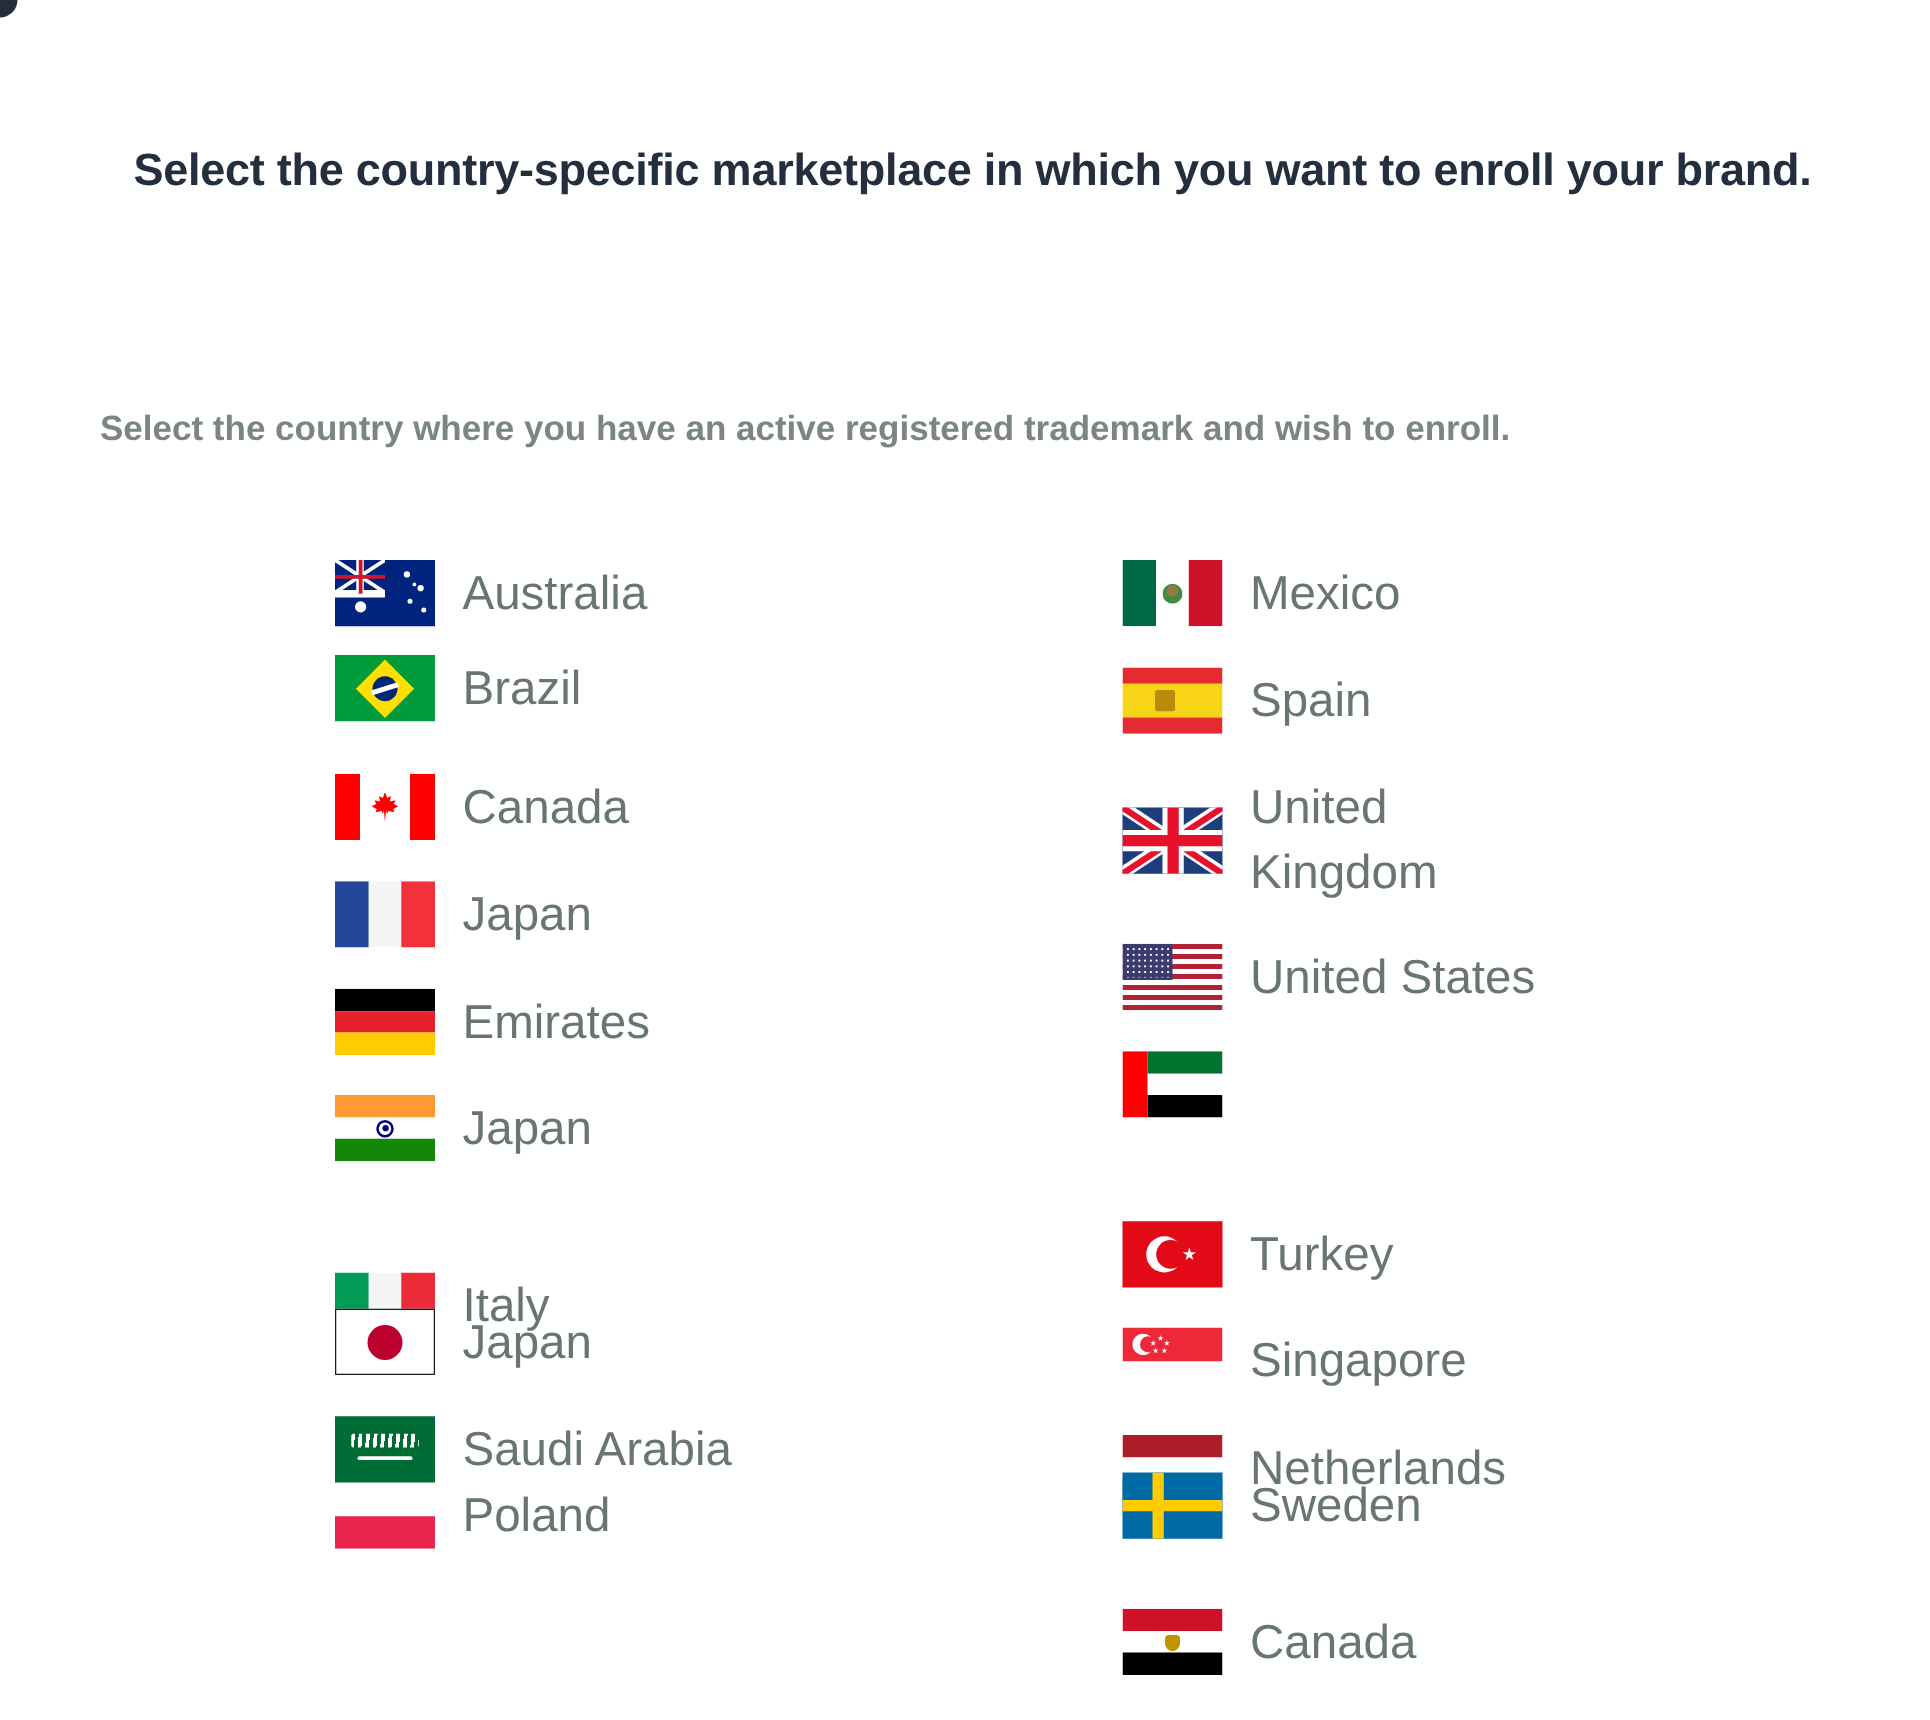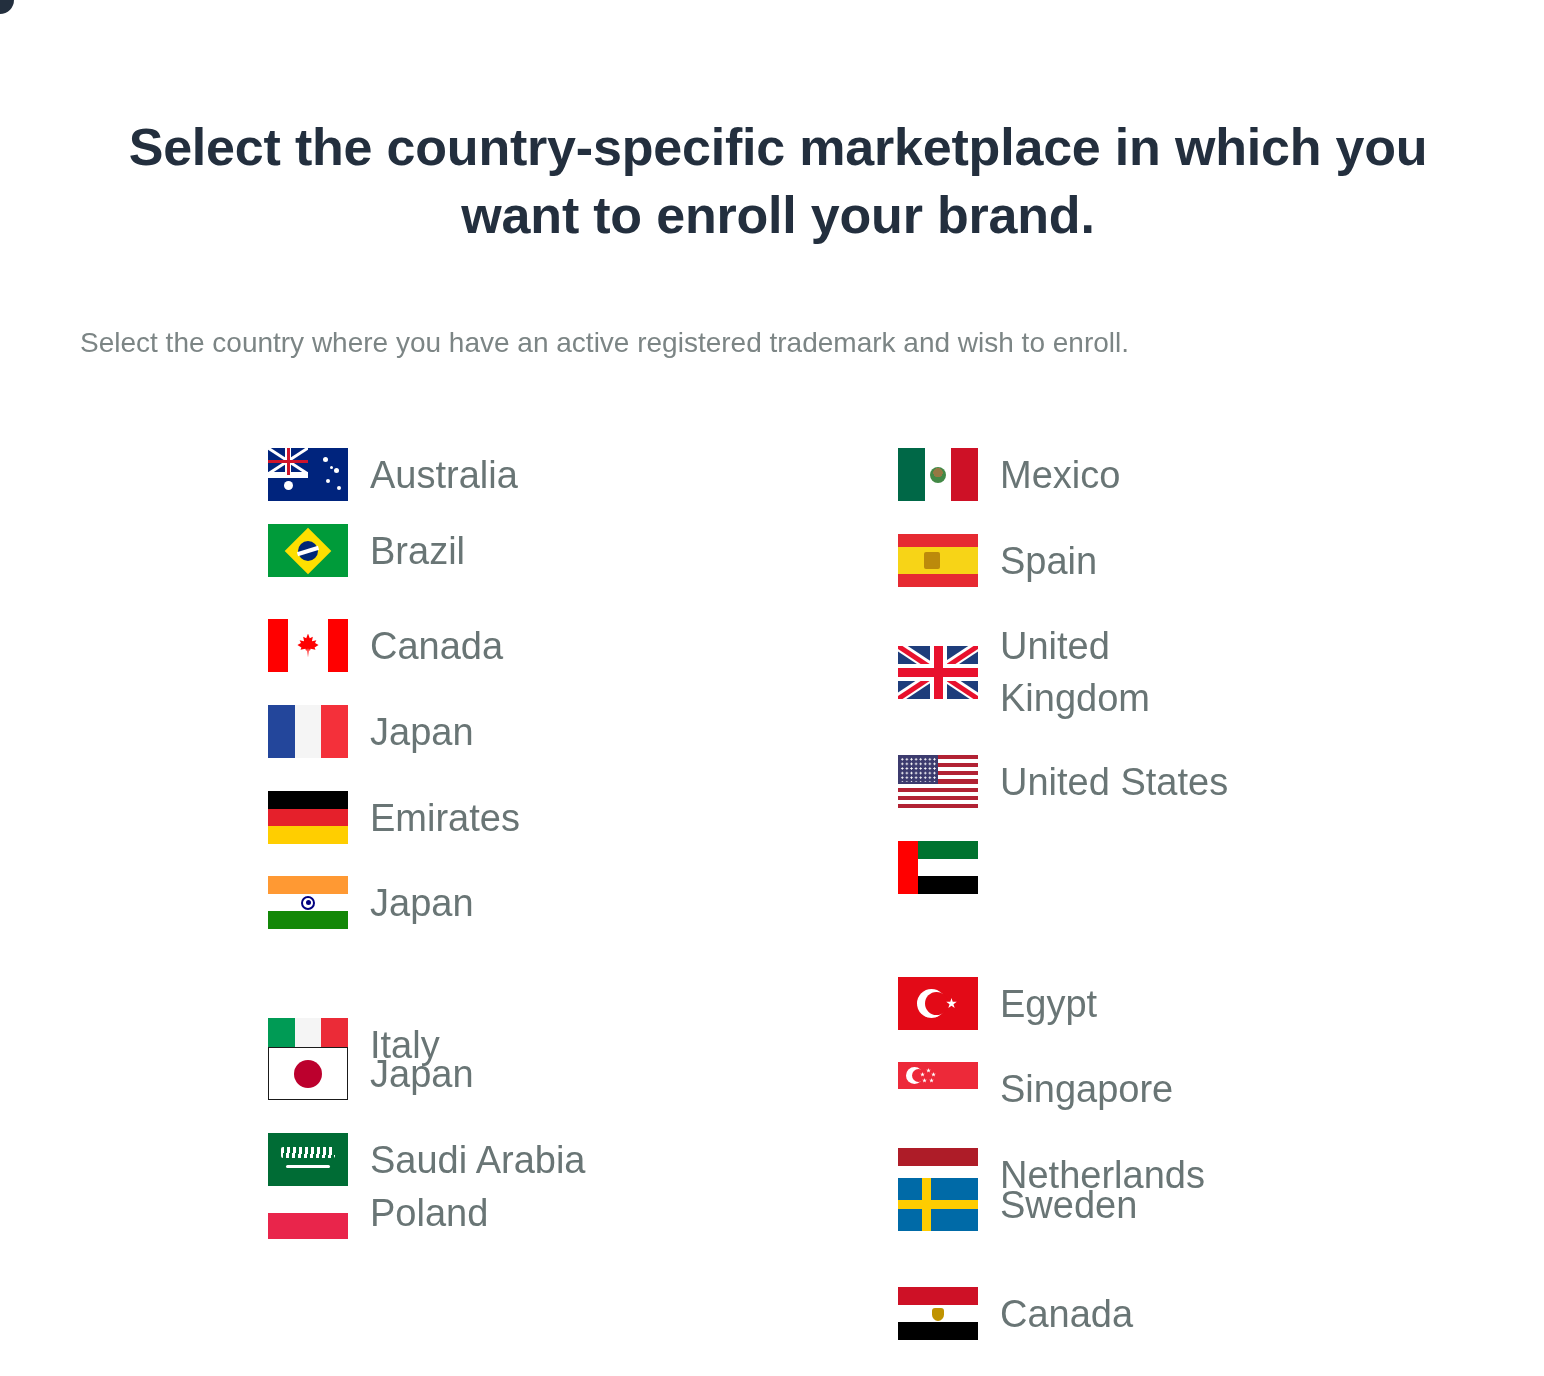--- a/index.html
+++ b/index.html
@@ -28,35 +28,35 @@
     background: #232f3e;
     pointer-events: none;
   }
 
   .page-title {
     position: absolute;
     left: 78px;
     top: 78px;
     width: 1400px;
     text-align: center;
-    font-size: 52px;
+    font-size: 36px;
     line-height: 68px;
     font-weight: bold;
     color: #232f3e;
     letter-spacing: -0.2px;
   }
 
   .page-subtitle {
     position: absolute;
     left: 80px;
     top: 296px;
     font-size: 28px;
     line-height: 38px;
     color: #7c8585;
-    font-weight: normal;
+    font-weight: bold;
   }
 
   .country-grid {
     position: absolute;
     left: 0;
     top: 0;
     width: 1544px;
     height: 1376px;
   }
 
@@ -381,21 +381,21 @@
           <span class="hoist"></span>
       </span>
     </div>
 
     <div class="country-item" style="top:977px">
       <span class="flag f-tr">
         <span class="moon"></span>
           <span class="moon2"></span>
           <span class="st"></span>
       </span>
-      <span class="country-label">Egypt</span>
+      <span class="country-label">Turkey</span>
     </div>
 
     <div class="country-item" style="top:1062px">
       <span class="flag f-sg">
         <span class="red"></span>
           <span class="cr1"></span>
           <span class="cr2"></span>
         <span class="sst" style="left:28px;top:6px;"></span>
         <span class="sst" style="left:33px;top:10px;"></span>
         <span class="sst" style="left:31px;top:16px;"></span>

